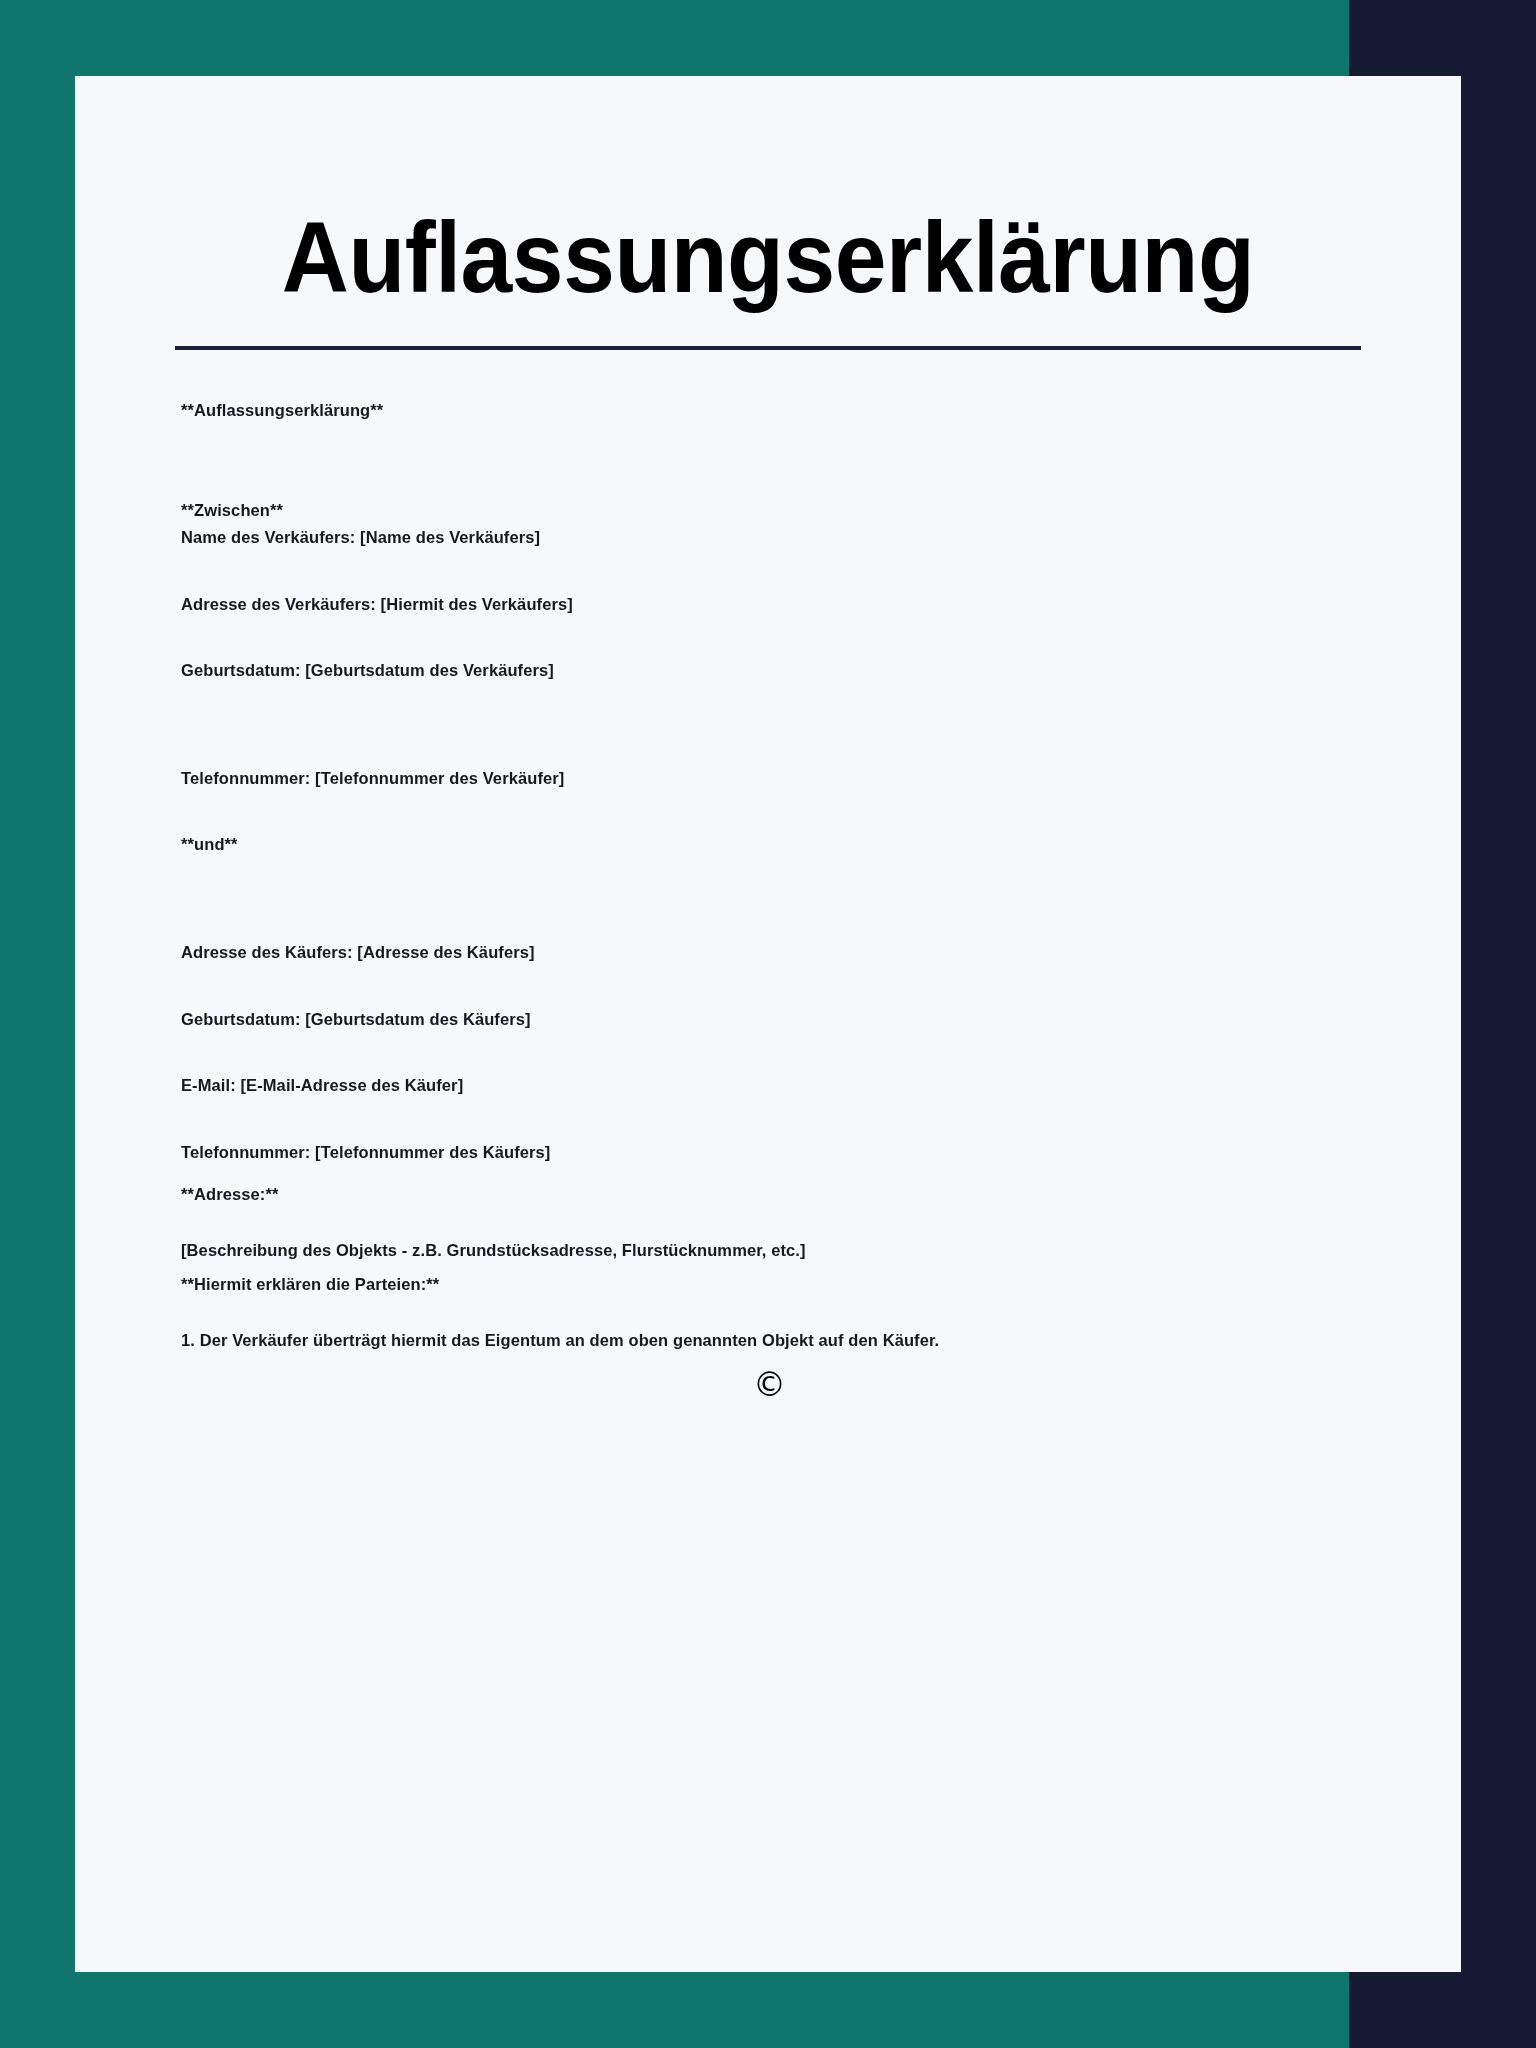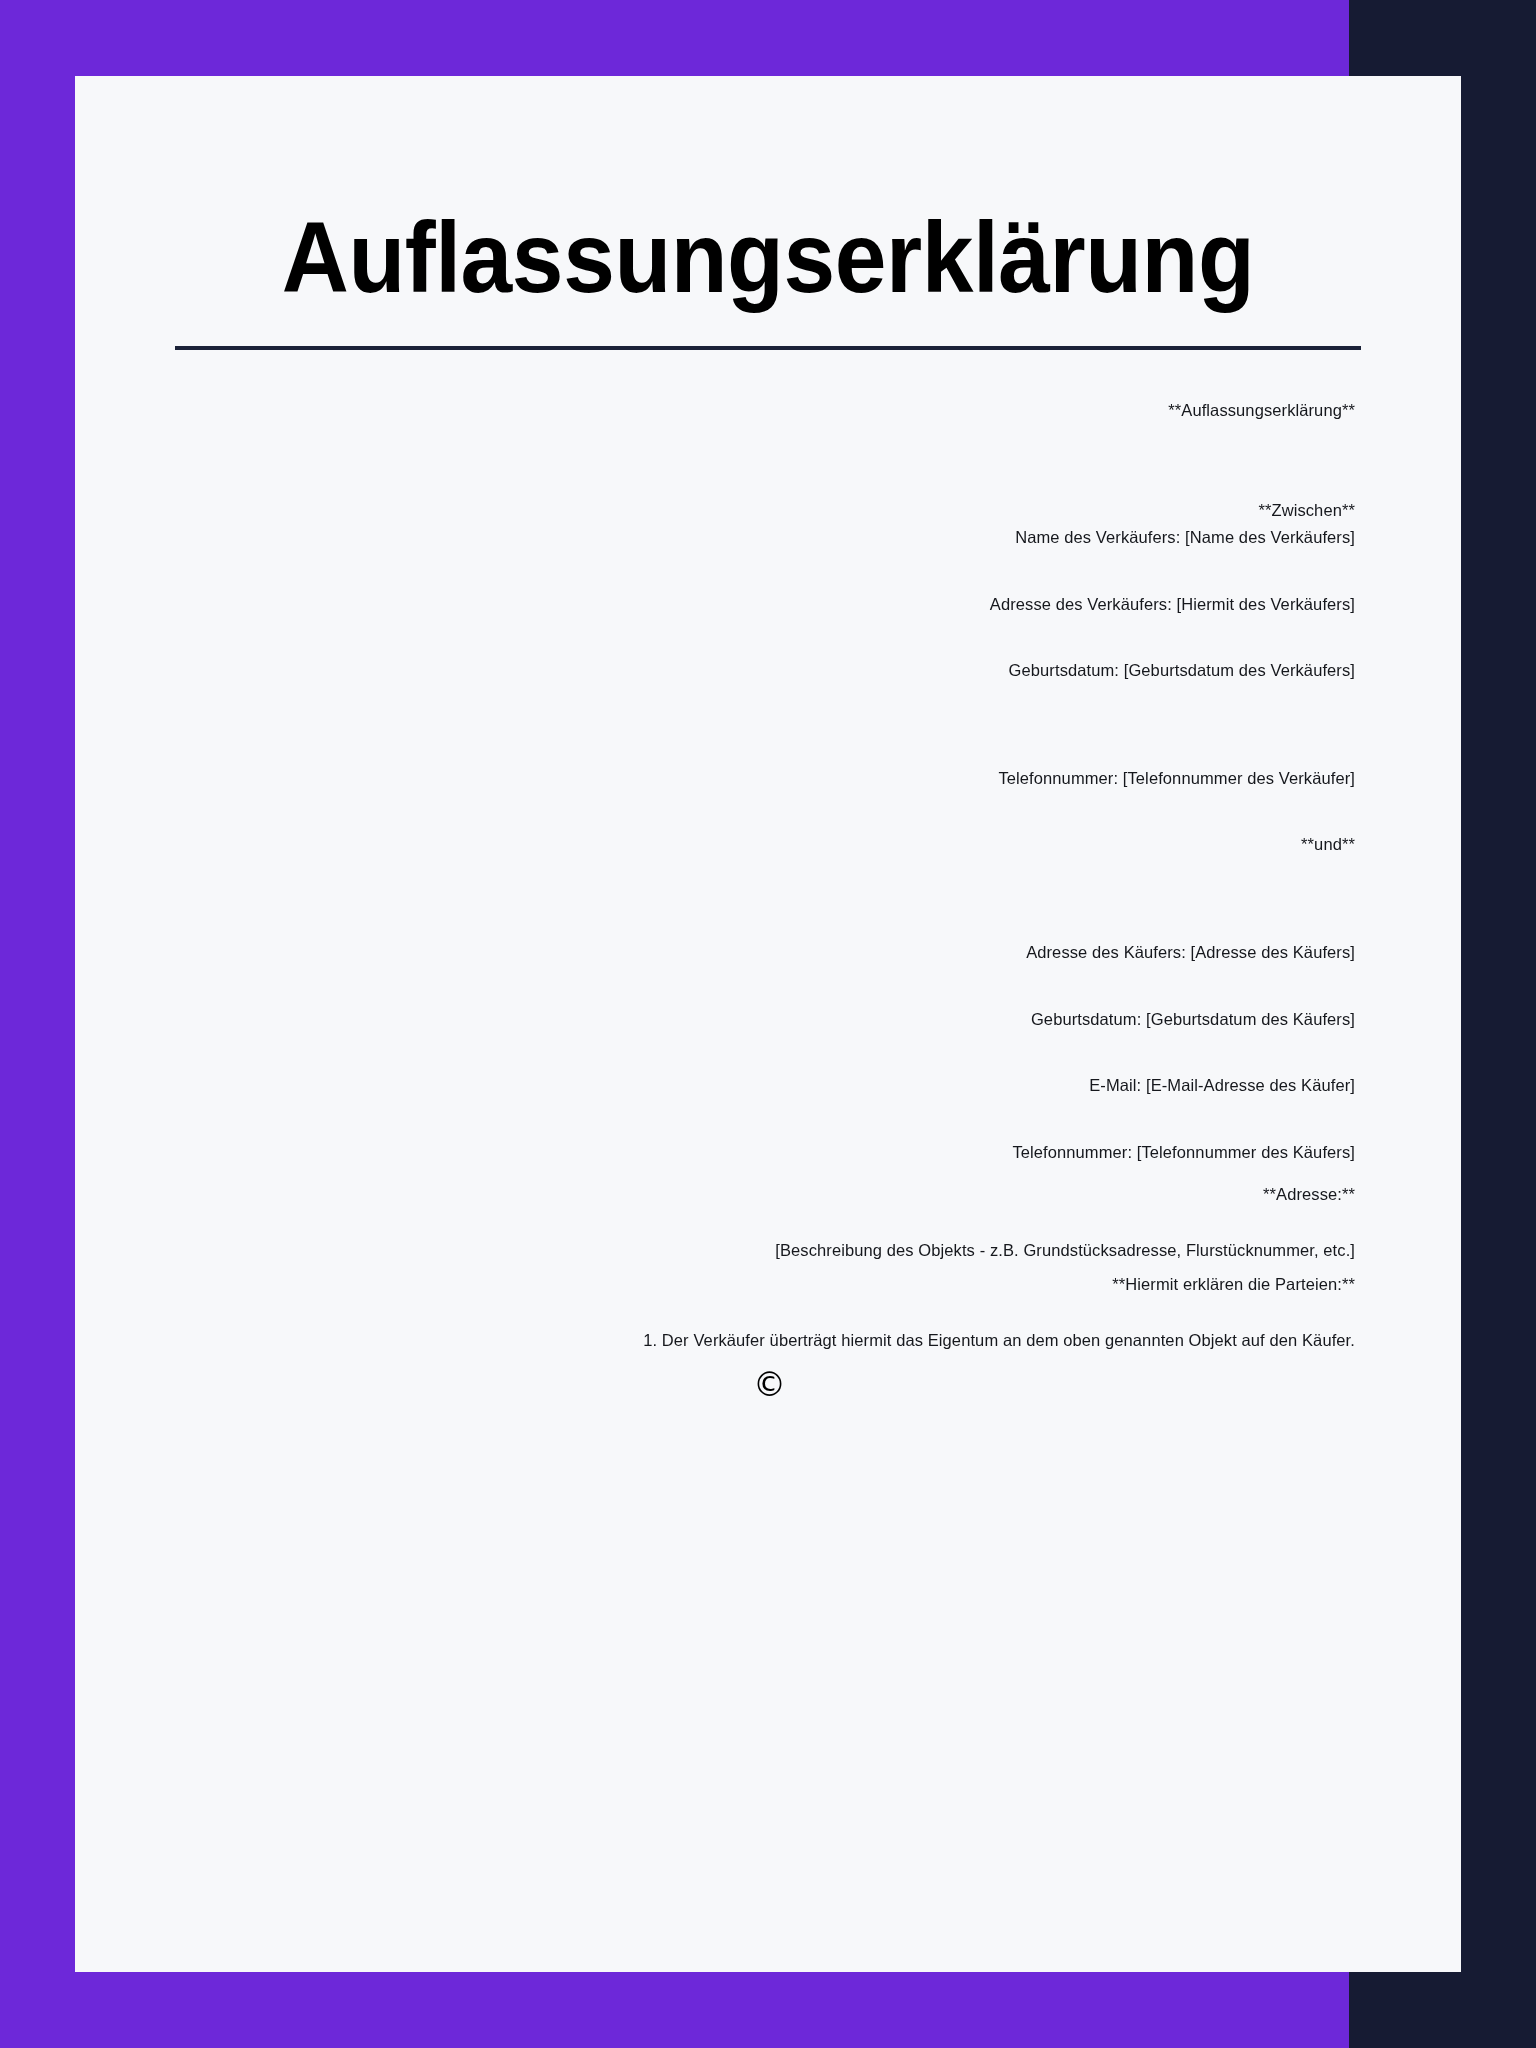--- a/index.html
+++ b/index.html
@@ -13,21 +13,21 @@
     height: 2048px;
     background: #161b33;
     font-family: "Liberation Sans", "DejaVu Sans", sans-serif;
     overflow: hidden;
   }
 
   #doc-canvas {
     position: relative;
     width: 1349px;
     height: 2048px;
-    background: #6d28d9;
+    background: #0f766e;
   }
 
   #page-sheet {
     position: absolute;
     left: 75px;
     top: 76px;
     width: 1386px;
     height: 1896px;
     background: #f7f8fa;
   }
@@ -68,27 +68,26 @@
   }
 
   
   #doc-body {
     padding: 0 46px;
     margin-top: 48px;
   }
 
   .para {
     font-family: "Liberation Sans", "DejaVu Sans", sans-serif;
-    font-weight: 400;
+    font-weight: 700;
     font-size: 16.5px;
     line-height: 1.55;
     color: #16181d;
     letter-spacing: 0.1px;
     margin: 0;
-    text-align: right;
   }
 
   .gap-xl { height: 74px; }
   .gap-lg { height: 41px; }
   .gap-md { height: 30px; }
   .gap-sm { height: 17px; }
   .gap-xs { height: 9px; }
 
   .tight-line { margin-top: 2px; }
 

